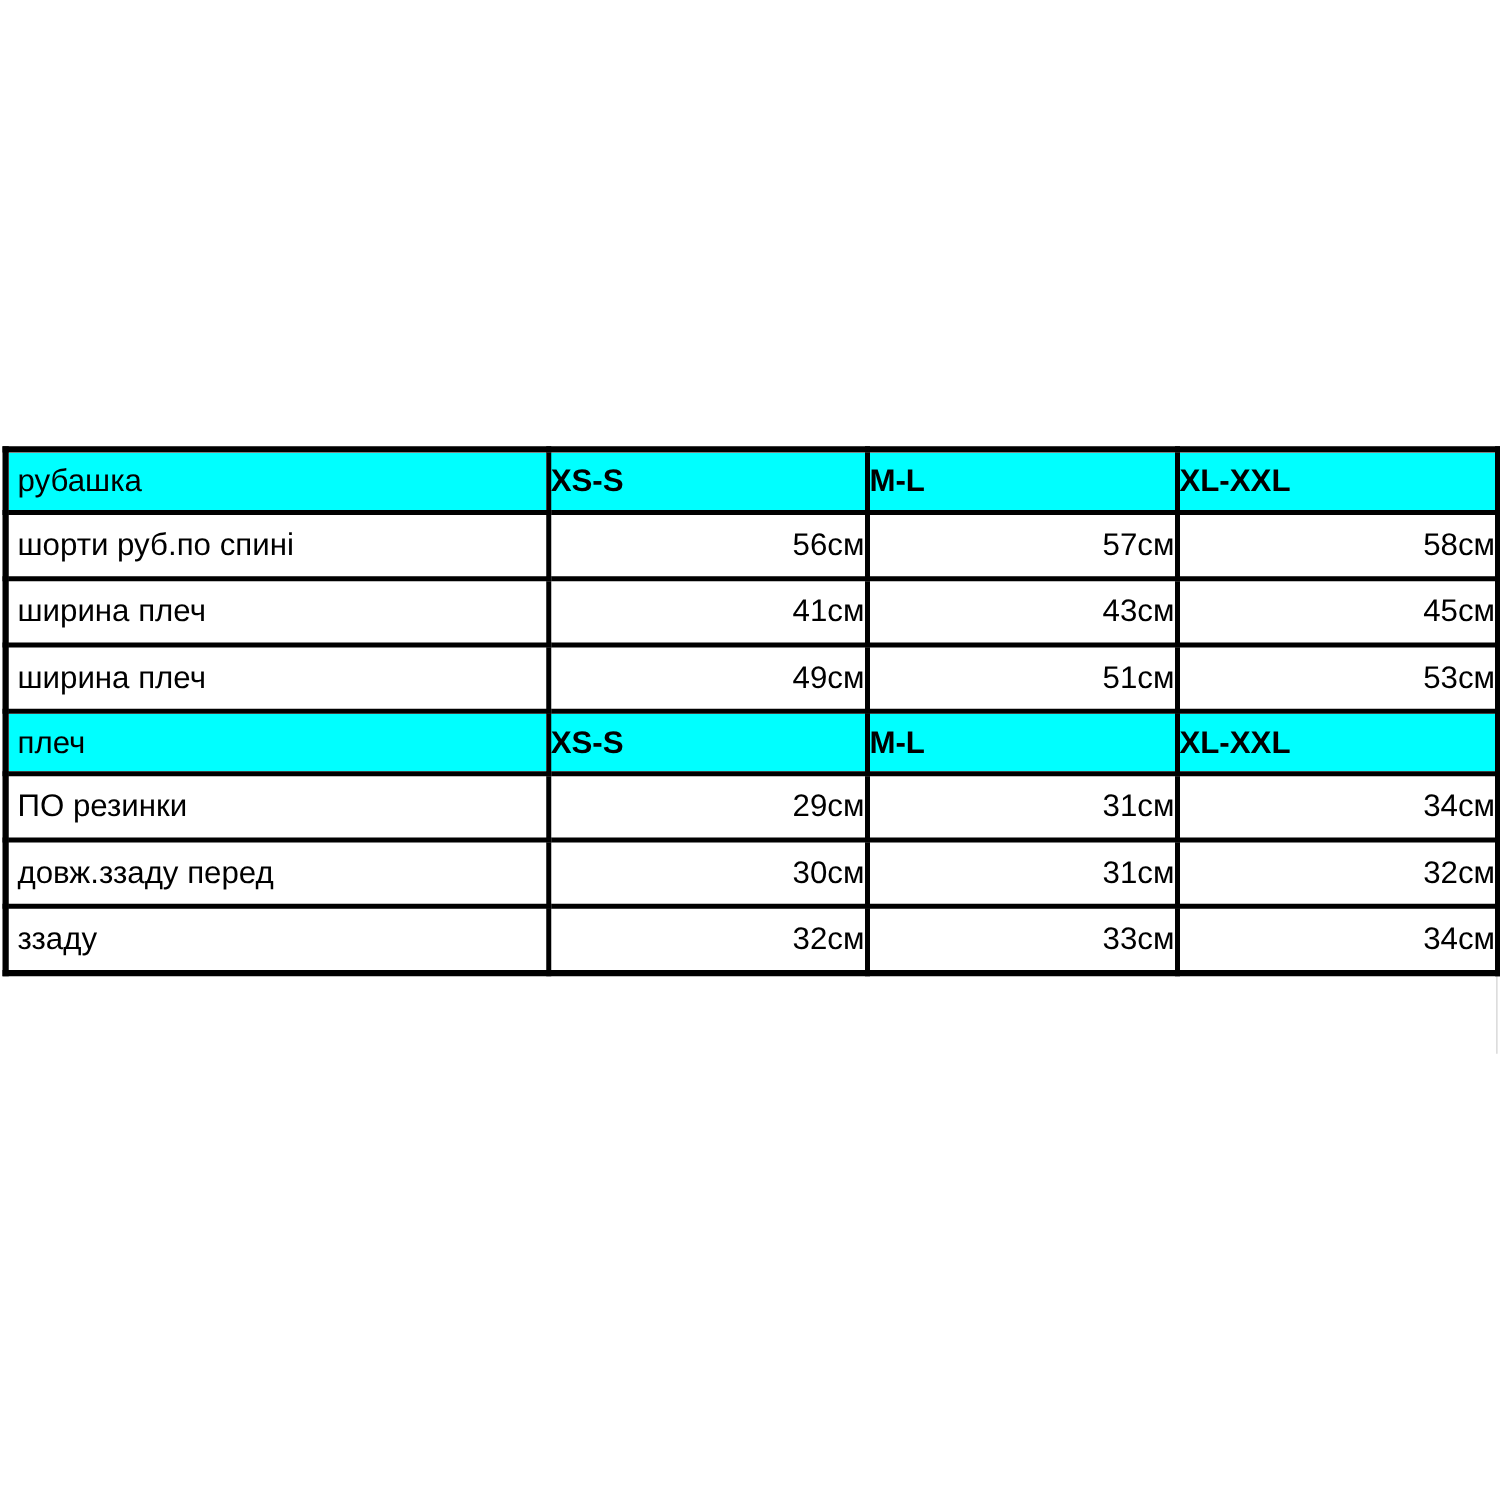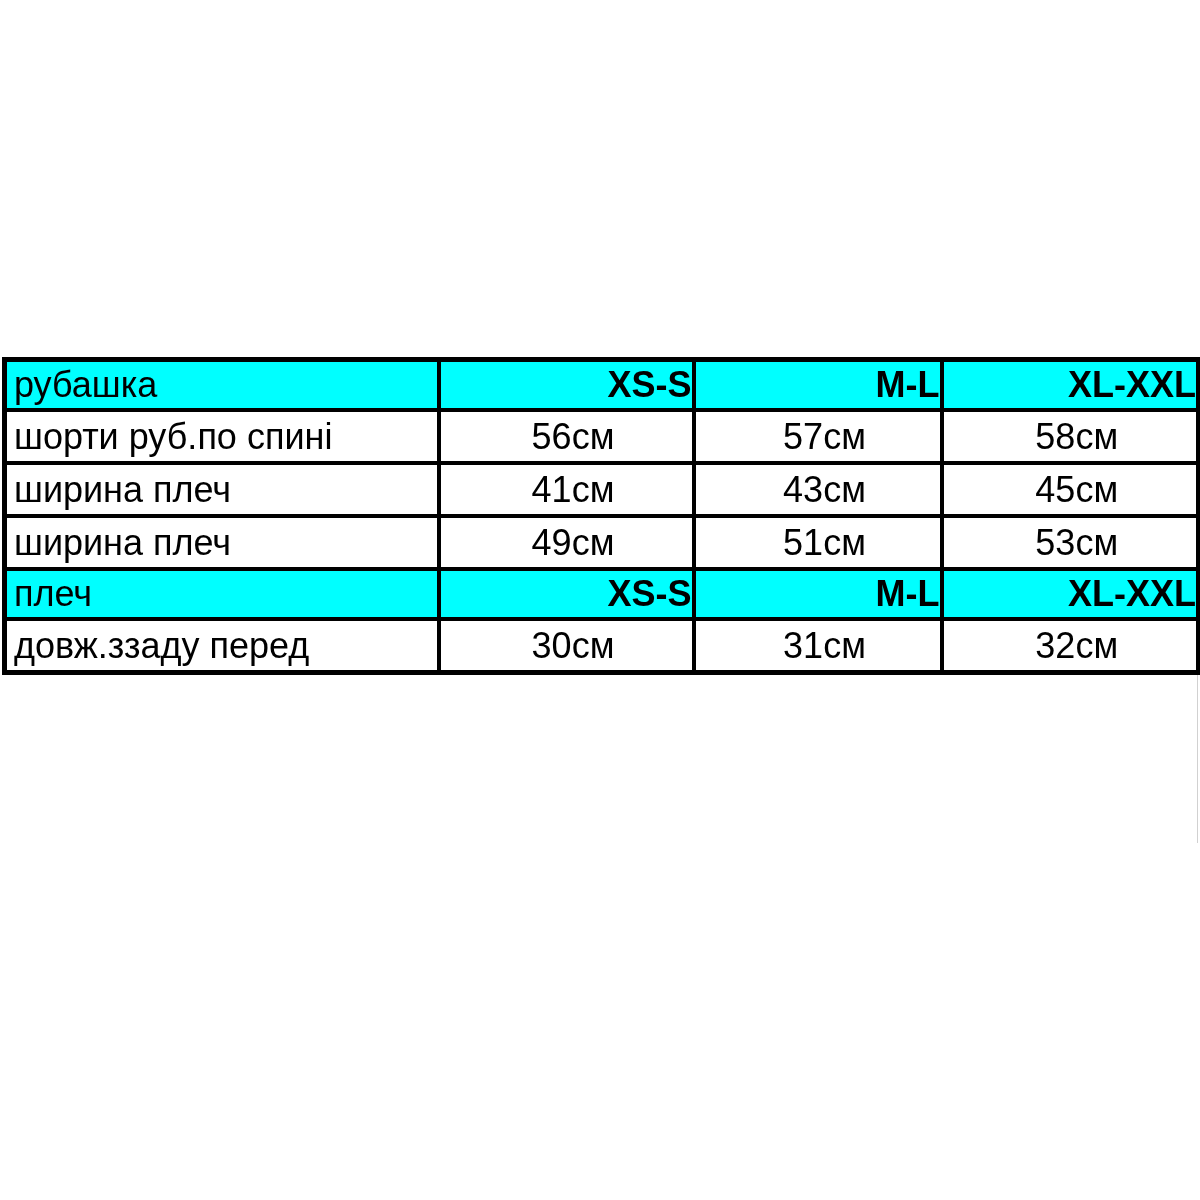--- a/index.html
+++ b/index.html
@@ -19,42 +19,42 @@
     left: 2px;
     top: 357px;
     width: 1194px;
     border-collapse: collapse;
     table-layout: fixed;
     border: 5px solid var(--border-color, #000);
   }
   .size-table td {
     border: 4px solid var(--border-color, #000);
     color: var(--text-color, #000);
-    font-size: 36px;
+    font-size: 25px;
     height: 49px;
     vertical-align: middle;
     white-space: nowrap;
     overflow: hidden;
     padding: 0;
   }
   .size-table td.label-cell {
     text-align: left;
     padding-left: 7px;
   }
   .size-table td.value-cell {
-    text-align: center;
+    text-align: right;
     padding-left: 14px;
   }
   .size-table tr.header-row td {
     background: var(--header-bg, #00ffff);
     height: 46px;
   }
   .size-table td.size-cell {
     font-weight: bold;
-    text-align: right;
+    text-align: left;
     padding-left: 0;
   }
   .grid-sliver-v {
     position: absolute;
     left: 1197px;
     top: 357px;
     width: 1px;
     height: 486px;
     background: rgba(0,0,0,0.18);
   }
@@ -94,21 +94,33 @@
         <td class="value-cell">51см</td>
         <td class="value-cell">53см</td>
       </tr>
       <tr class="header-row">
         <td class="label-cell">плеч</td>
         <td class="size-cell">XS-S</td>
         <td class="size-cell">M-L</td>
         <td class="size-cell">XL-XXL</td>
       </tr>
       <tr class="data-row">
+        <td class="label-cell">ПО резинки</td>
+        <td class="value-cell">29см</td>
+        <td class="value-cell">31см</td>
+        <td class="value-cell">34см</td>
+      </tr>
+      <tr class="data-row">
         <td class="label-cell">довж.ззаду перед</td>
         <td class="value-cell">30см</td>
         <td class="value-cell">31см</td>
         <td class="value-cell">32см</td>
+      </tr>
+      <tr class="data-row">
+        <td class="label-cell">ззаду</td>
+        <td class="value-cell">32см</td>
+        <td class="value-cell">33см</td>
+        <td class="value-cell">34см</td>
       </tr>
     </tbody>
 </table>
 
 <div class="grid-sliver-v"></div>
 
 </body></html>

